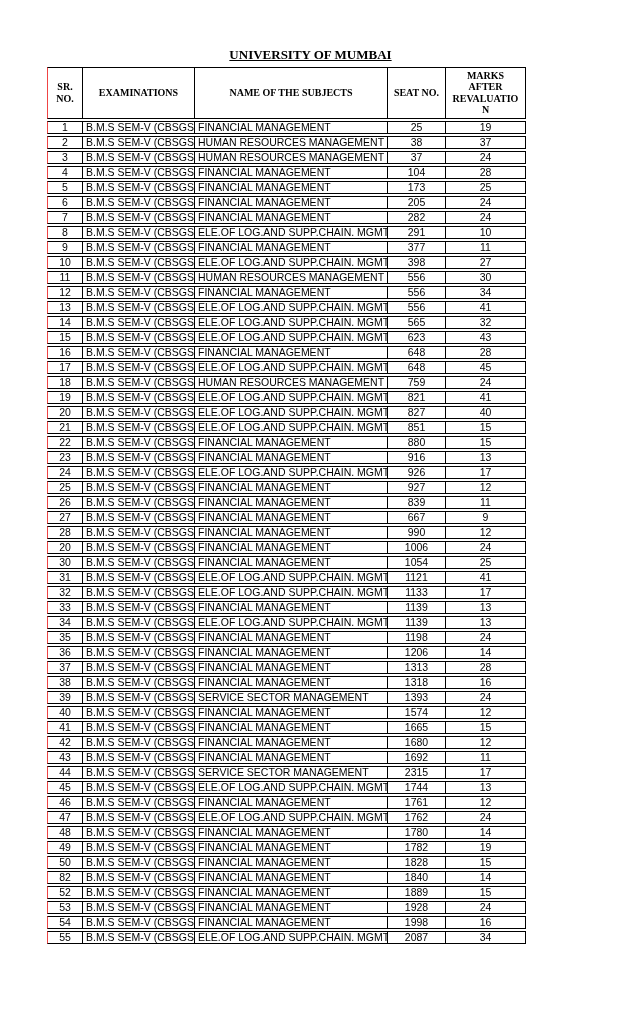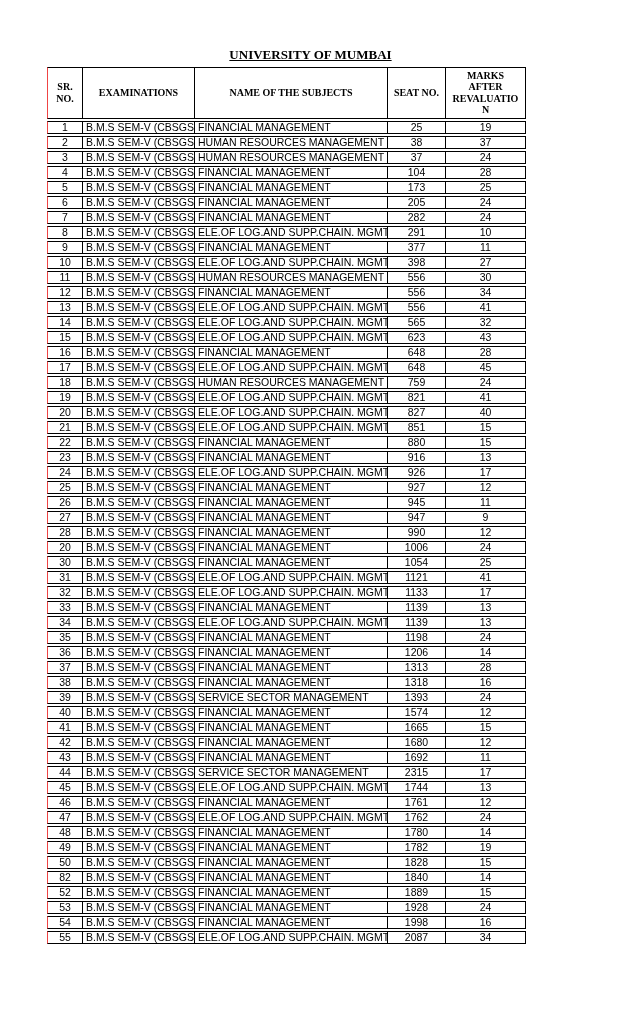--- a/index.html
+++ b/index.html
@@ -278,28 +278,28 @@
           <td class="c">25</td>
           <td class="l">B.M.S SEM-V (CBSGS)</td>
           <td class="l">FINANCIAL MANAGEMENT</td>
           <td class="c">927</td>
           <td class="c">12</td>
         </tr>
         <tr>
           <td class="c">26</td>
           <td class="l">B.M.S SEM-V (CBSGS)</td>
           <td class="l">FINANCIAL MANAGEMENT</td>
-          <td class="c">945</td>
+          <td class="c">839</td>
           <td class="c">11</td>
         </tr>
         <tr>
           <td class="c">27</td>
           <td class="l">B.M.S SEM-V (CBSGS)</td>
           <td class="l">FINANCIAL MANAGEMENT</td>
-          <td class="c">947</td>
+          <td class="c">667</td>
           <td class="c">9</td>
         </tr>
         <tr>
           <td class="c">28</td>
           <td class="l">B.M.S SEM-V (CBSGS)</td>
           <td class="l">FINANCIAL MANAGEMENT</td>
           <td class="c">990</td>
           <td class="c">12</td>
         </tr>
         <tr>

